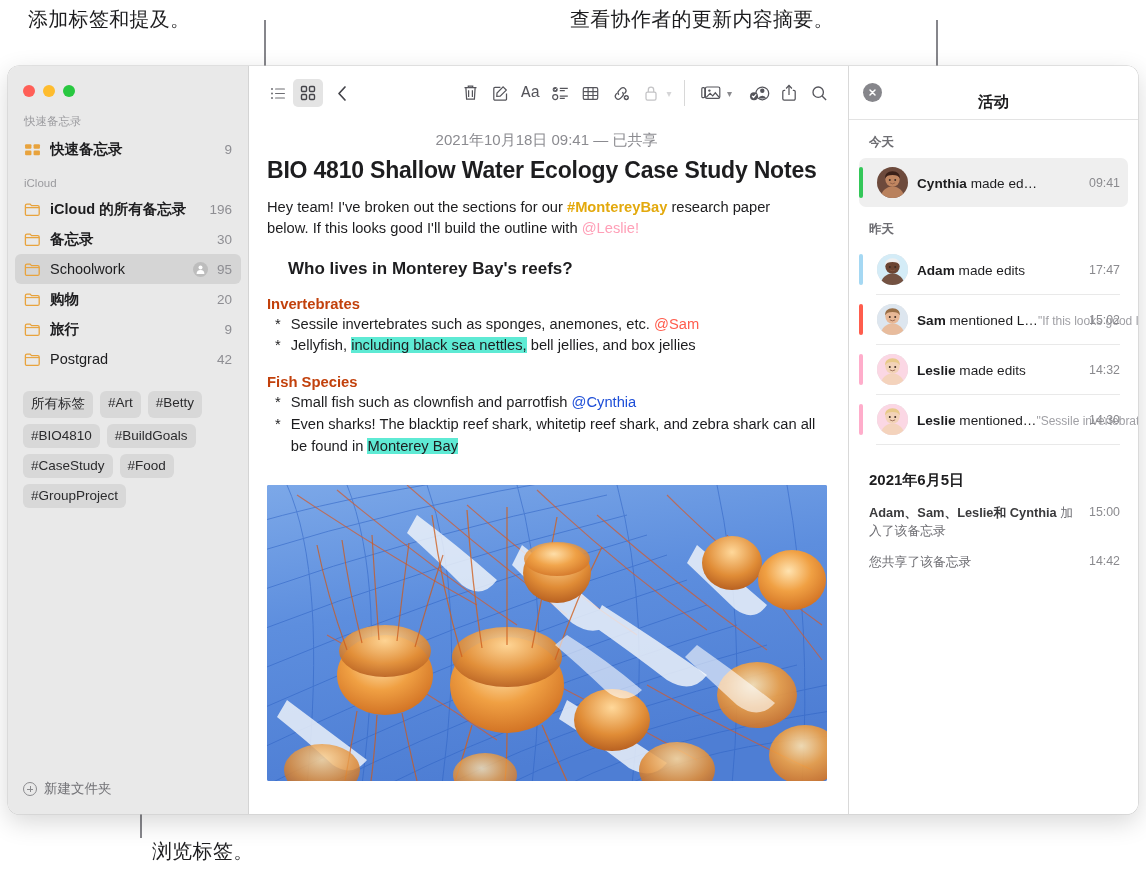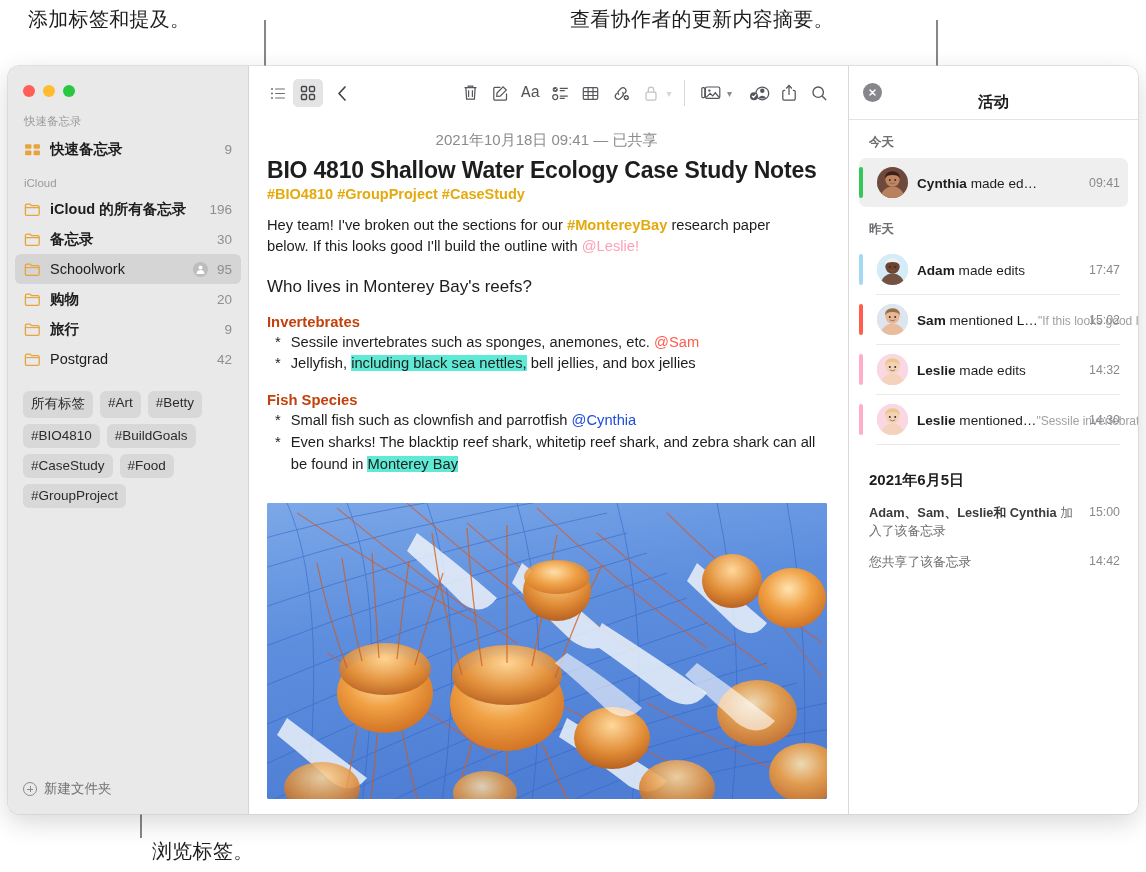--- a/index.html
+++ b/index.html
@@ -162,22 +162,23 @@
   }
   #note-tags {
     font-size: 14.5px; color: #e3a90d; font-weight: 600;
     padding-top: 2px;
   }
   .body-p {
     font-size: 14.7px; color: #1d1d1f; line-height: 1.45;
     padding-top: 13px; max-width: 540px;
   }
   .h2 {
-    font-size: 17px; font-weight: 400; color: #1d1d1f;
+    font-size: 17px; font-weight: 700; color: #1d1d1f;
     padding-top: 19px;
+    margin-left: 21px;
   }
   .h3 {
     font-size: 14.8px; font-weight: 700; color: #c2410c;
     padding-top: 17px;
   }
   ul.bul { list-style: none; padding-top: 2px; }
   ul.bul li {
     font-size: 14.7px; color: #1d1d1f; line-height: 1.48;
     display: flex; gap: 10px; padding-left: 8px; max-width: 572px;
   }
@@ -523,21 +524,20 @@
               <path d="M11.1 11.1l4 4"></path>
         </g>
           </svg>
       </div>
     </div>
 
     <div id="note-scroll">
       <div id="note-inner">
         <div id="note-date">2021年10月18日 09:41 — 已共享</div>
         <div id="note-title">BIO 4810 Shallow Water Ecology Case Study Notes</div>
-        <div id="note-tags">#BIO4810 #GroupProject #CaseStudy</div>
 
         <p class="body-p">
           <span>Hey team! I've broken out the sections for our </span><span class="tag-inline">#MontereyBay</span><span> research paper below. If this looks good I'll build the outline with </span><span class="mention-pink">@Leslie!</span>
         </p>
 
         <div class="h2">Who lives in Monterey Bay's reefs?</div>
 
         <div id="note-sections">
             <div class="h3">Invertebrates</div>
             <ul class="bul">

